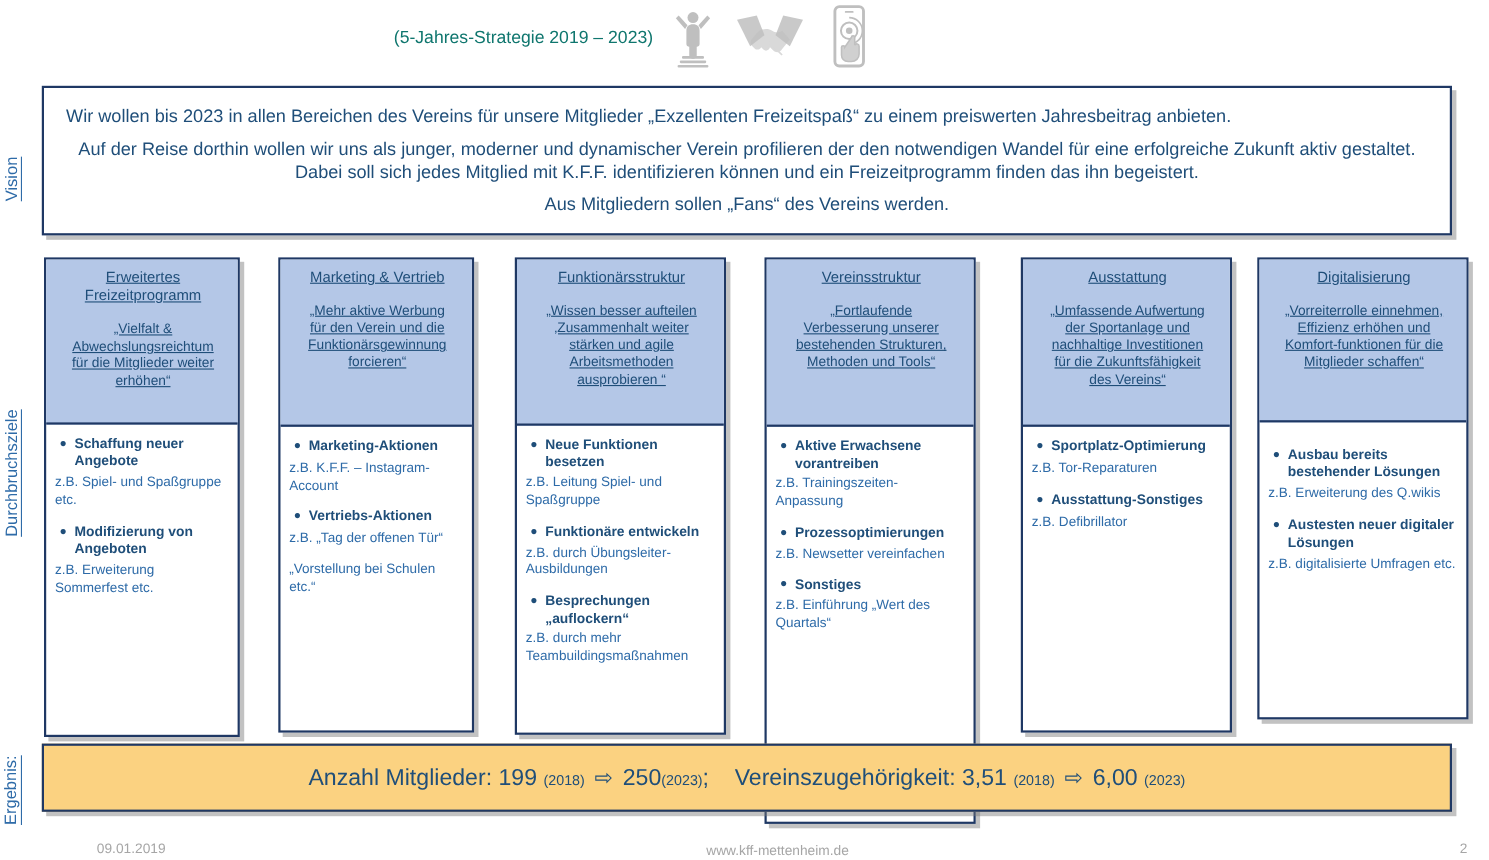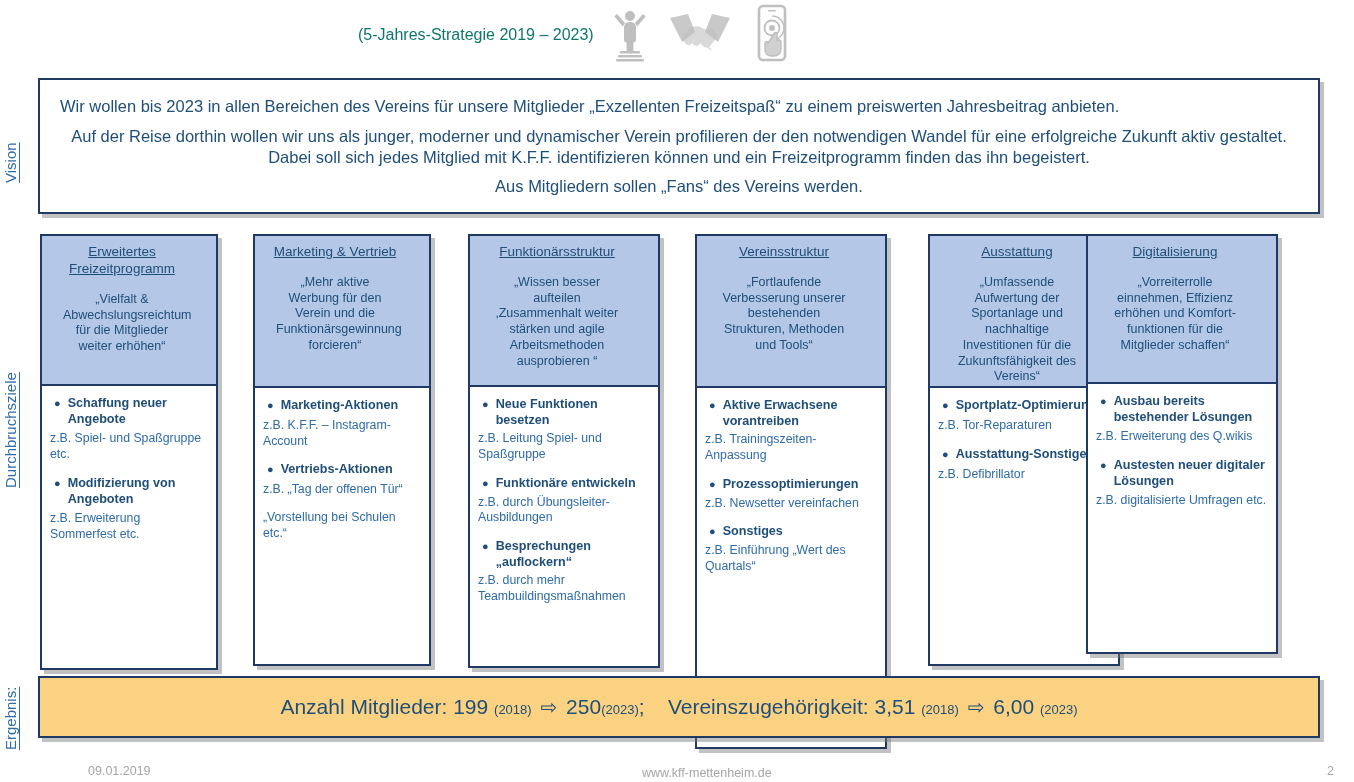--- a/index.html
+++ b/index.html
@@ -62,32 +62,32 @@
   .col{
     position:absolute;top:0;width:178px;
     border:2.5px solid #1F3864;background:#ffffff;
     box-shadow:4px 4px 0 0 rgba(120,120,120,.45);
     box-sizing:border-box;
     display:flex;flex-direction:column;
   }
   .col-head{
     background:#B4C7E7;
     box-sizing:border-box;
-    padding:8px 21px 10px 7px;
+    padding:8px 5px 10px 7px;
     border-bottom:2.5px solid #1F3864;
     text-align:center;
     flex:none;
   }
   .col-title{
     font-size:13.5px;font-weight:400;color:#1F4E79;
     text-decoration:underline;line-height:1.25;
     margin:0 0 10px 0;
   }
   .col-quote{
-    font-size:12.5px;color:#1F4E79;line-height:1.26;margin:14px;
+    font-size:12.5px;color:#1F4E79;line-height:1.26;margin:14px;text-decoration:underline;
   }
   .col-body{
     padding:9px 8px 6px 8px;
     flex:1 1 auto;
   }
   .bullet-row{
     display:flex;align-items:flex-start;gap:7px;
     margin:0 0 3px 0;padding-left:4px;
   }
   .bullet-dot{
@@ -100,21 +100,21 @@
     font-size:12.3px;color:#2E6BA8;line-height:1.28;
     margin:4px 0 12px 0;
   }
   .example-tight{margin-top:1px;}
   
   #col-0{left:40px;height:436px;}
   #col-1{left:253px;height:432px;}
   #col-2{left:468px;height:434px;}
   #col-3{left:695px;height:515px;}
   #col-4{left:928px;height:432px;}
-  #col-5{left:1086px;height:420px;}
+  #col-5{left:1143px;height:420px;gap:12px;}
   #col-0 .col-head{height:150px;}
   #col-1 .col-head{height:152px;}
   #col-2 .col-head{height:151px;}
   #col-3 .col-head{height:152px;}
   #col-4 .col-head{height:152px;}
   #col-5 .col-head{height:148px;}
   #col-2,#col-3,#col-4,#col-5{width:192px;}
   
   #result-bar{
     position:absolute;left:38px;top:676px;width:1282px;height:62px;

